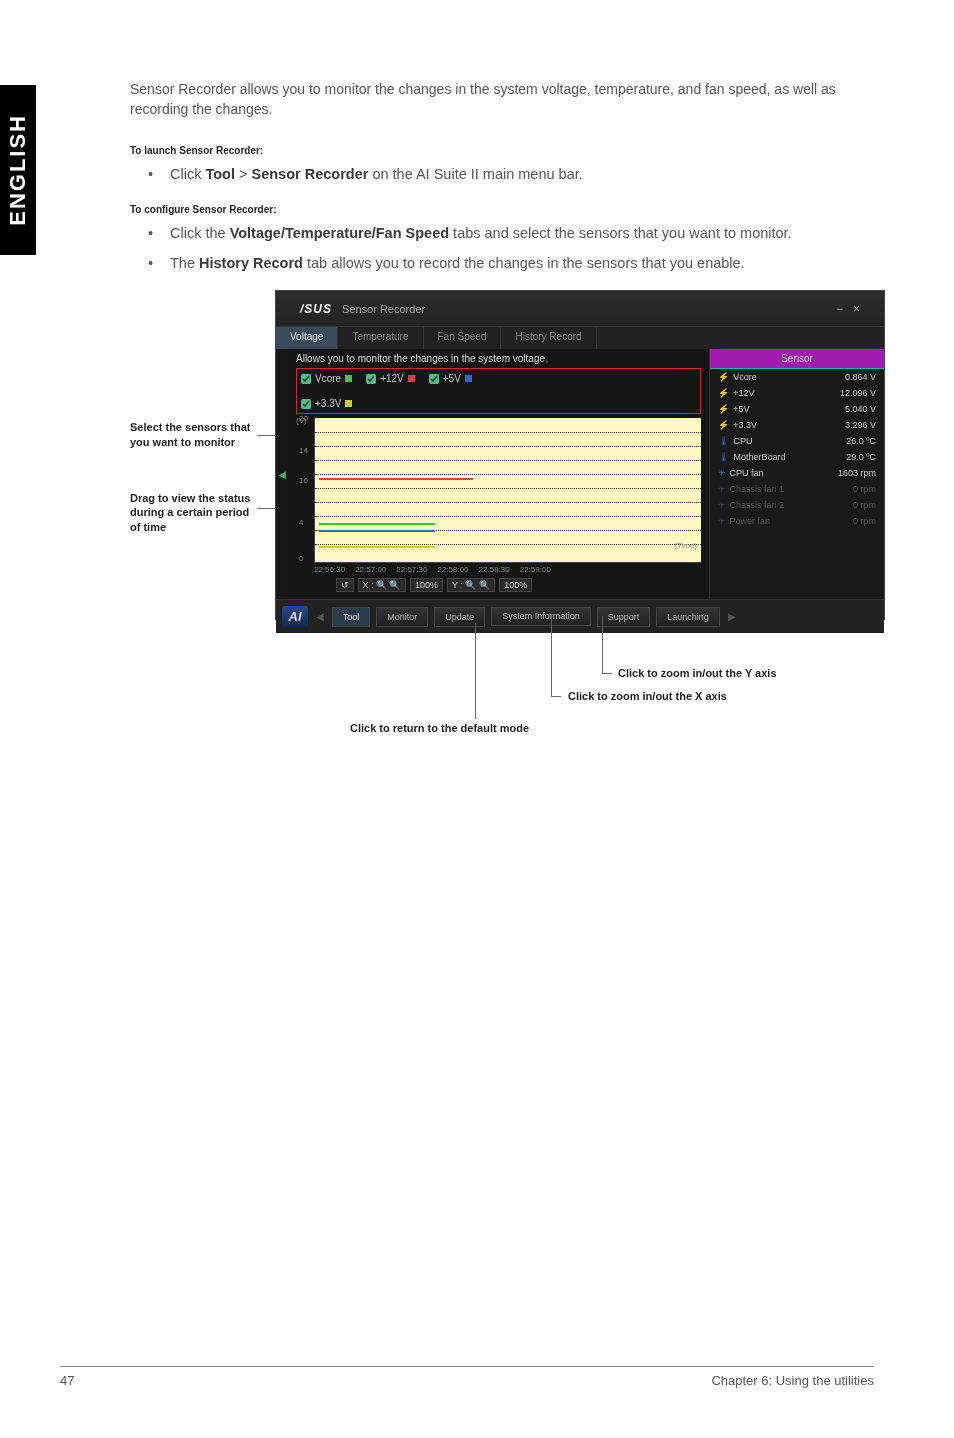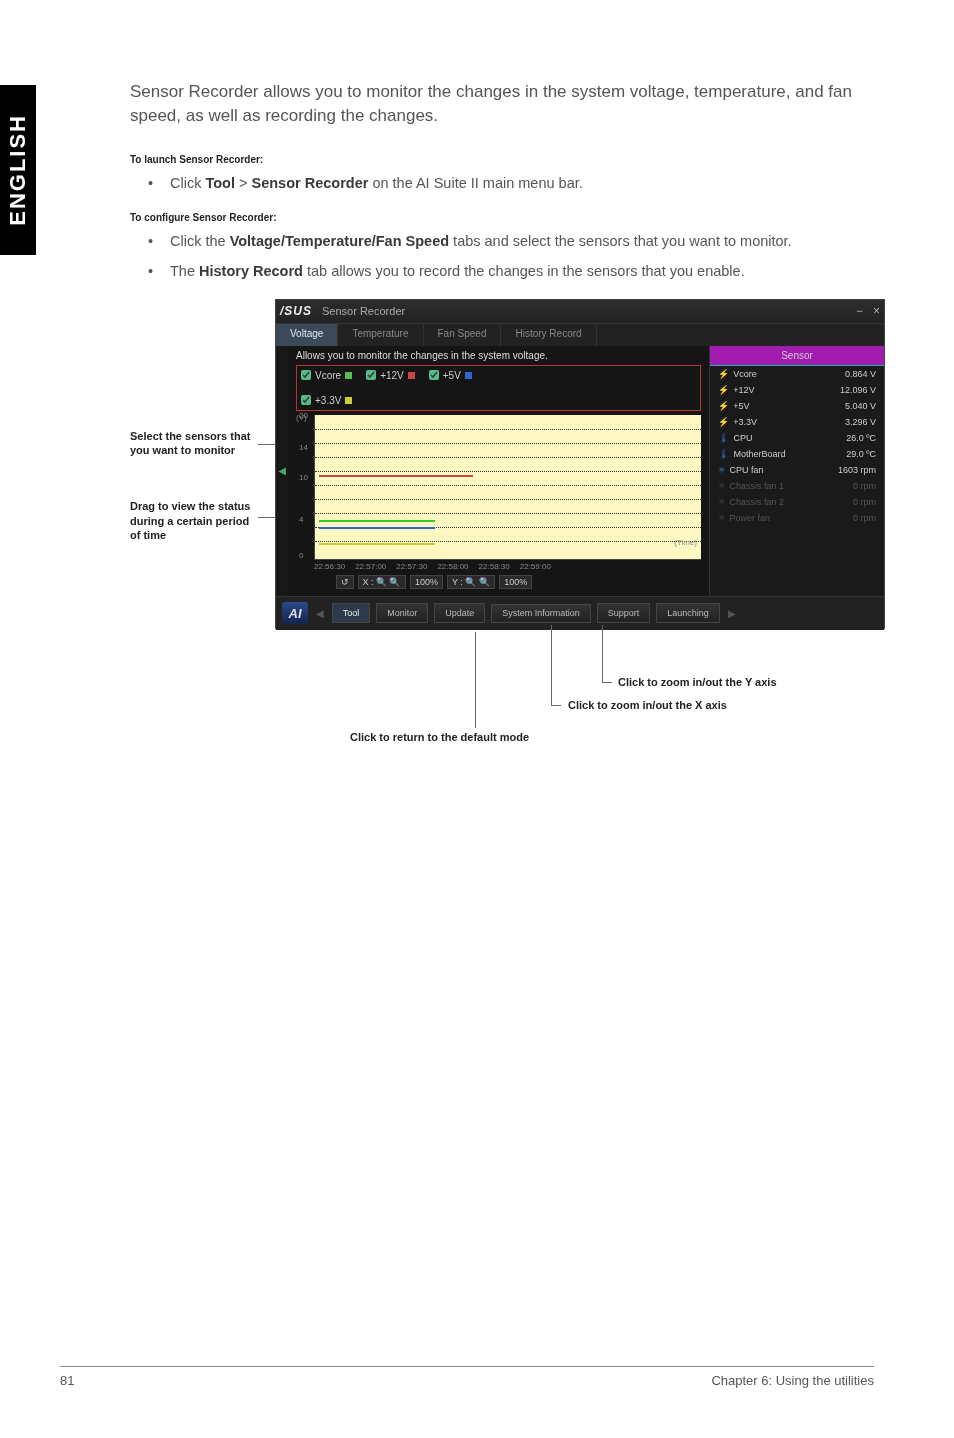--- a/index.html
+++ b/index.html
@@ -33,21 +33,21 @@
   .content {
     padding: 80px 80px 0 130px;
   }
   h2 {
     font-size: 18px;
     font-weight: bold;
     color: #222;
     margin-bottom: 6px;
   }
   .lead {
-    font-size: 17px;
+    font-size: 14px;
     color: #555;
     line-height: 1.4;
     margin-bottom: 26px;
   }
   .subhead {
     font-size: 10px;
     font-weight: bold;
     color: #222;
     margin-bottom: 8px;
     margin-top: 18px;
@@ -91,25 +91,25 @@
     left: 145px;
     top: 0;
     width: 610px;
     height: 330px;
     background: #1a1a1a;
     border: 1px solid #444;
     color: #c8c8c8;
     font-size: 10px;
   }
   .app-titlebar {
-    height: 24px;
+    height: 36px;
     background: linear-gradient(#2d2d2d,#222);
     display: flex;
     align-items: center;
-    padding: 0 4px;
+    padding: 0 24px;
     border-bottom: 1px solid #333;
   }
   .brand {
     font-weight: bold;
     font-style: italic;
     letter-spacing: 1px;
     color: #eee;
     margin-right: 10px;
     font-size: 12px;
   }
@@ -432,15 +432,15 @@
     <div class="cl-line cl-v4"></div>
     <div class="cl-line cl-h4"></div>
     <div class="lbl l4">Click to zoom in/out the X axis</div>
 
     <div class="cl-line cl-v5"></div>
     <div class="lbl l5">Click to return to the default mode</div>
   </div>
 </div>
 
 <div class="footer">
-  <span>81</span>
+  <span>47</span>
   <span>Chapter 6: Using the utilities</span>
 </div>
 
 </body></html>

